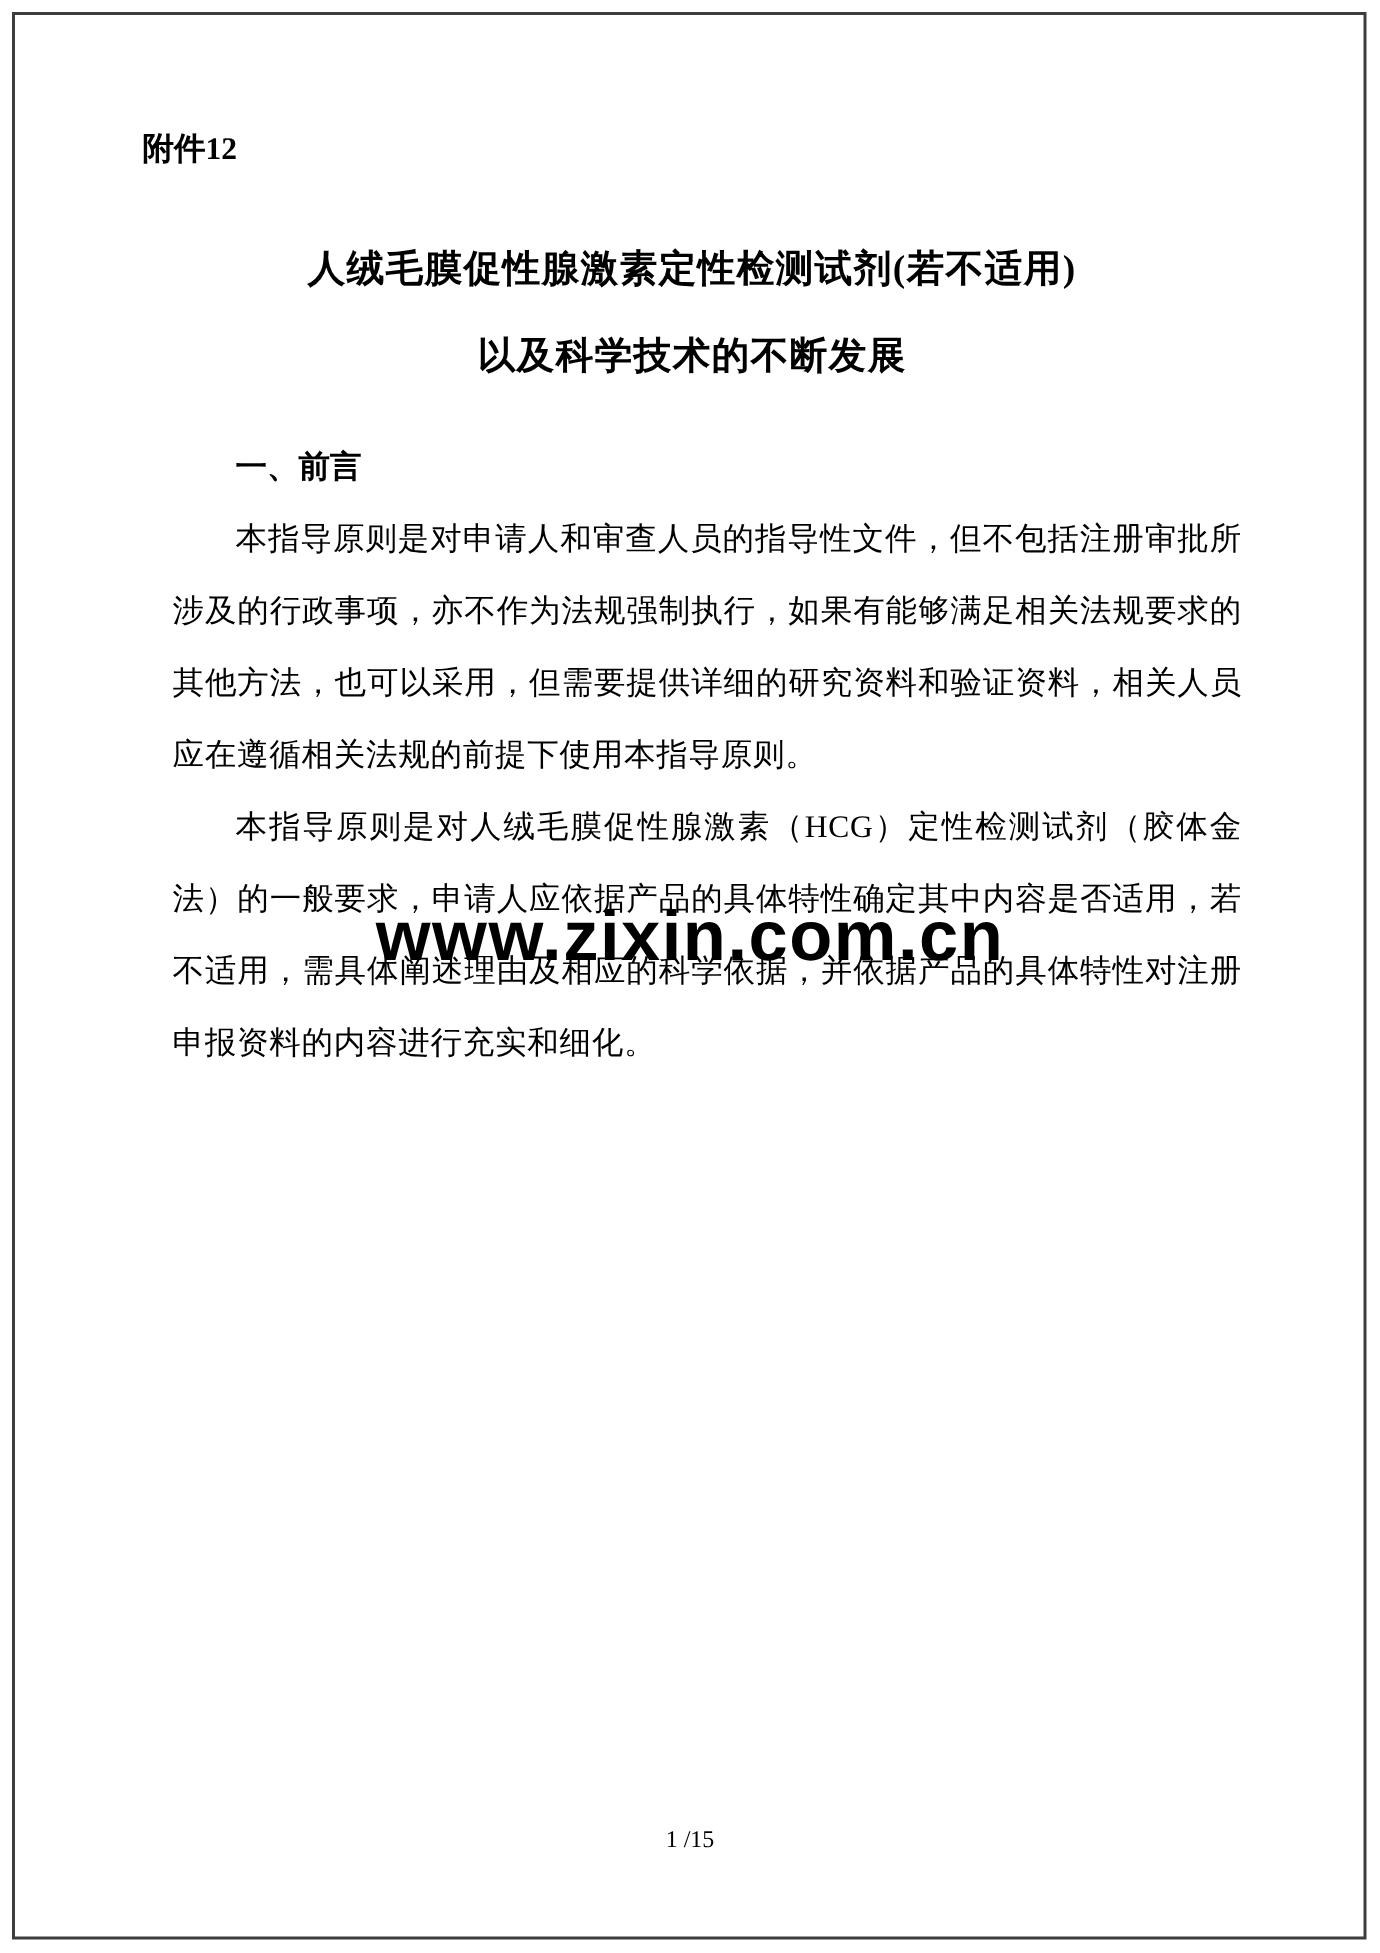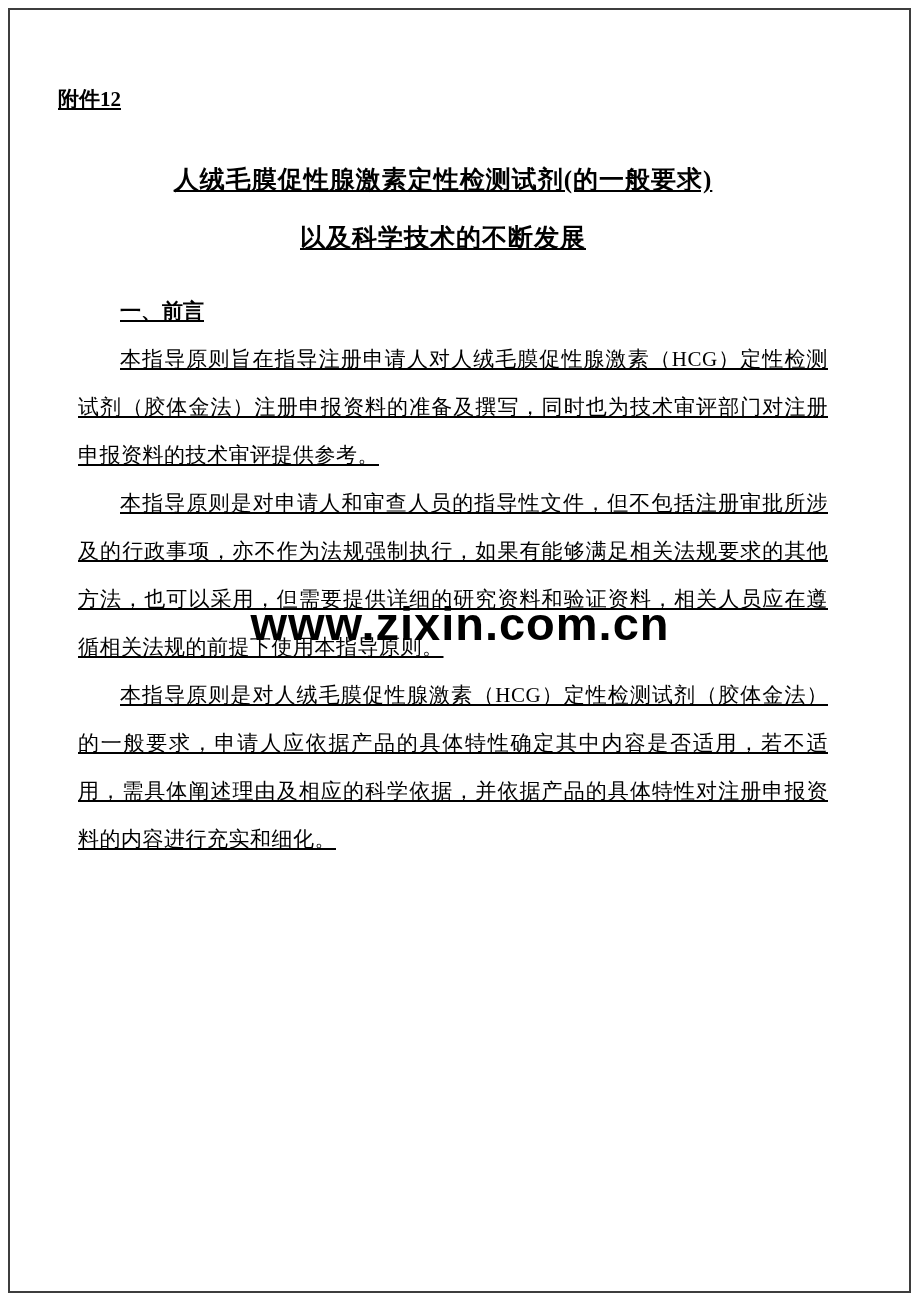--- a/index.html
+++ b/index.html
@@ -40,22 +40,21 @@
     font-size: 47px;
     font-weight: 700;
     color: #000000;
     letter-spacing: 1px;
     z-index: 0;
     white-space: nowrap;
   }
   .content {
     position: relative;
     z-index: 1;
-    padding: 83px 92px 0 58px;
-    text-decoration: underline;
+    padding: 83px 92px 0 95px;
   }
   .attachment {
     font-size: 21px;
     font-weight: bold;
     line-height: 32px;
     margin: 0 0 36px 0;
   }
   .title {
     font-size: 25px;
     font-weight: bold;
@@ -104,35 +103,37 @@
 <div class="sheet">
 
   <div class="page-border"></div>
 
   <div class="watermark">www.zixin.com.cn</div>
 
   <div class="content">
 
     <div class="attachment">附件12</div>
 
-    <div class="title">人绒毛膜促性腺激素定性检测试剂(的一般要求)</div>
+    <div class="title">人绒毛膜促性腺激素定性检测试剂(若不适用)</div>
 
     <div class="title">以及科学技术的不断发展</div>
 
     <div class="body-blocks">
 
       <div class="heading">一、前言</div>
 
-      <p class="para">本指导原则旨在指导注册申请人对人绒毛膜促性腺激素（HCG）定性检测试剂（胶体金法）注册申报资料的准备及撰写，同时也为技术审评部门对注册申报资料的技术审评提供参考。</p>
 
       <p class="para">本指导原则是对申请人和审查人员的指导性文件，但不包括注册审批所涉及的行政事项，亦不作为法规强制执行，如果有能够满足相关法规要求的其他方法，也可以采用，但需要提供详细的研究资料和验证资料，相关人员应在遵循相关法规的前提下使用本指导原则。</p>
 
       <p class="para">本指导原则是对人绒毛膜促性腺激素（HCG）定性检测试剂（胶体金法）的一般要求，申请人应依据产品的具体特性确定其中内容是否适用，若不适用，需具体阐述理由及相应的科学依据，并依据产品的具体特性对注册申报资料的内容进行充实和细化。</p>
 
 
 
 
     </div>
 
   </div>
 
+  <div class="footer">
+    <span class="num">1</span><span>/15</span>
+  </div>
 
 </div>
 
 </body></html>

